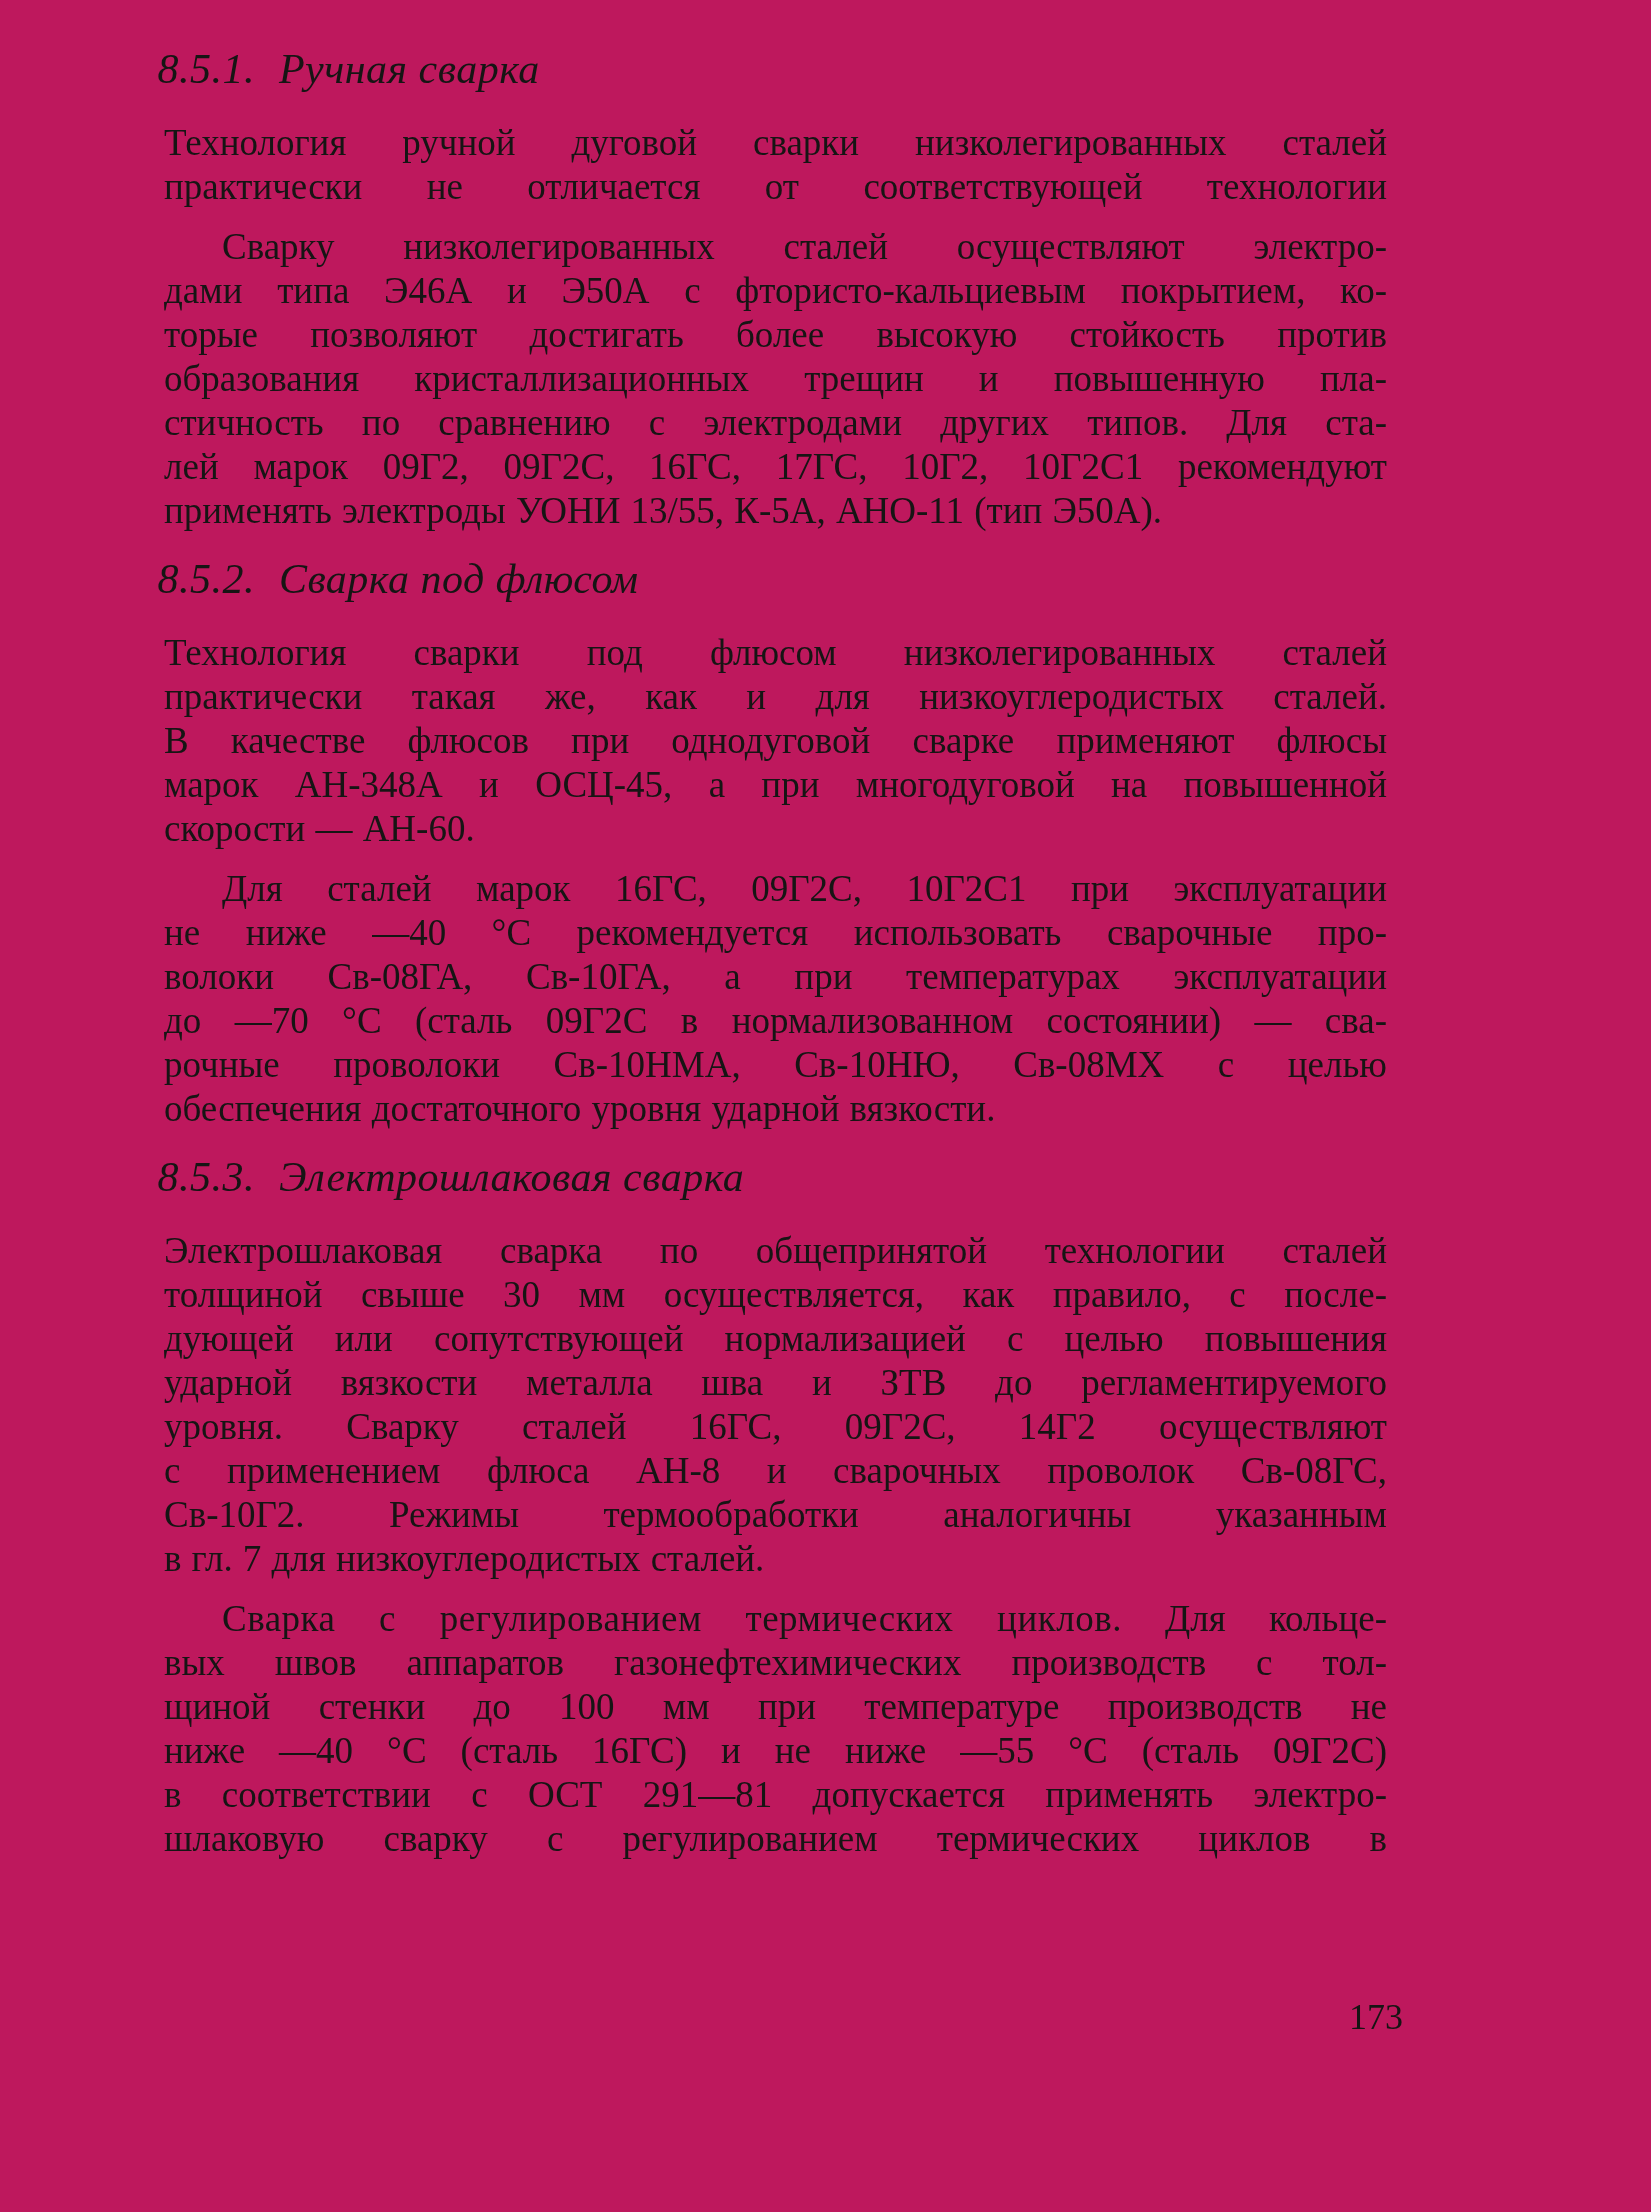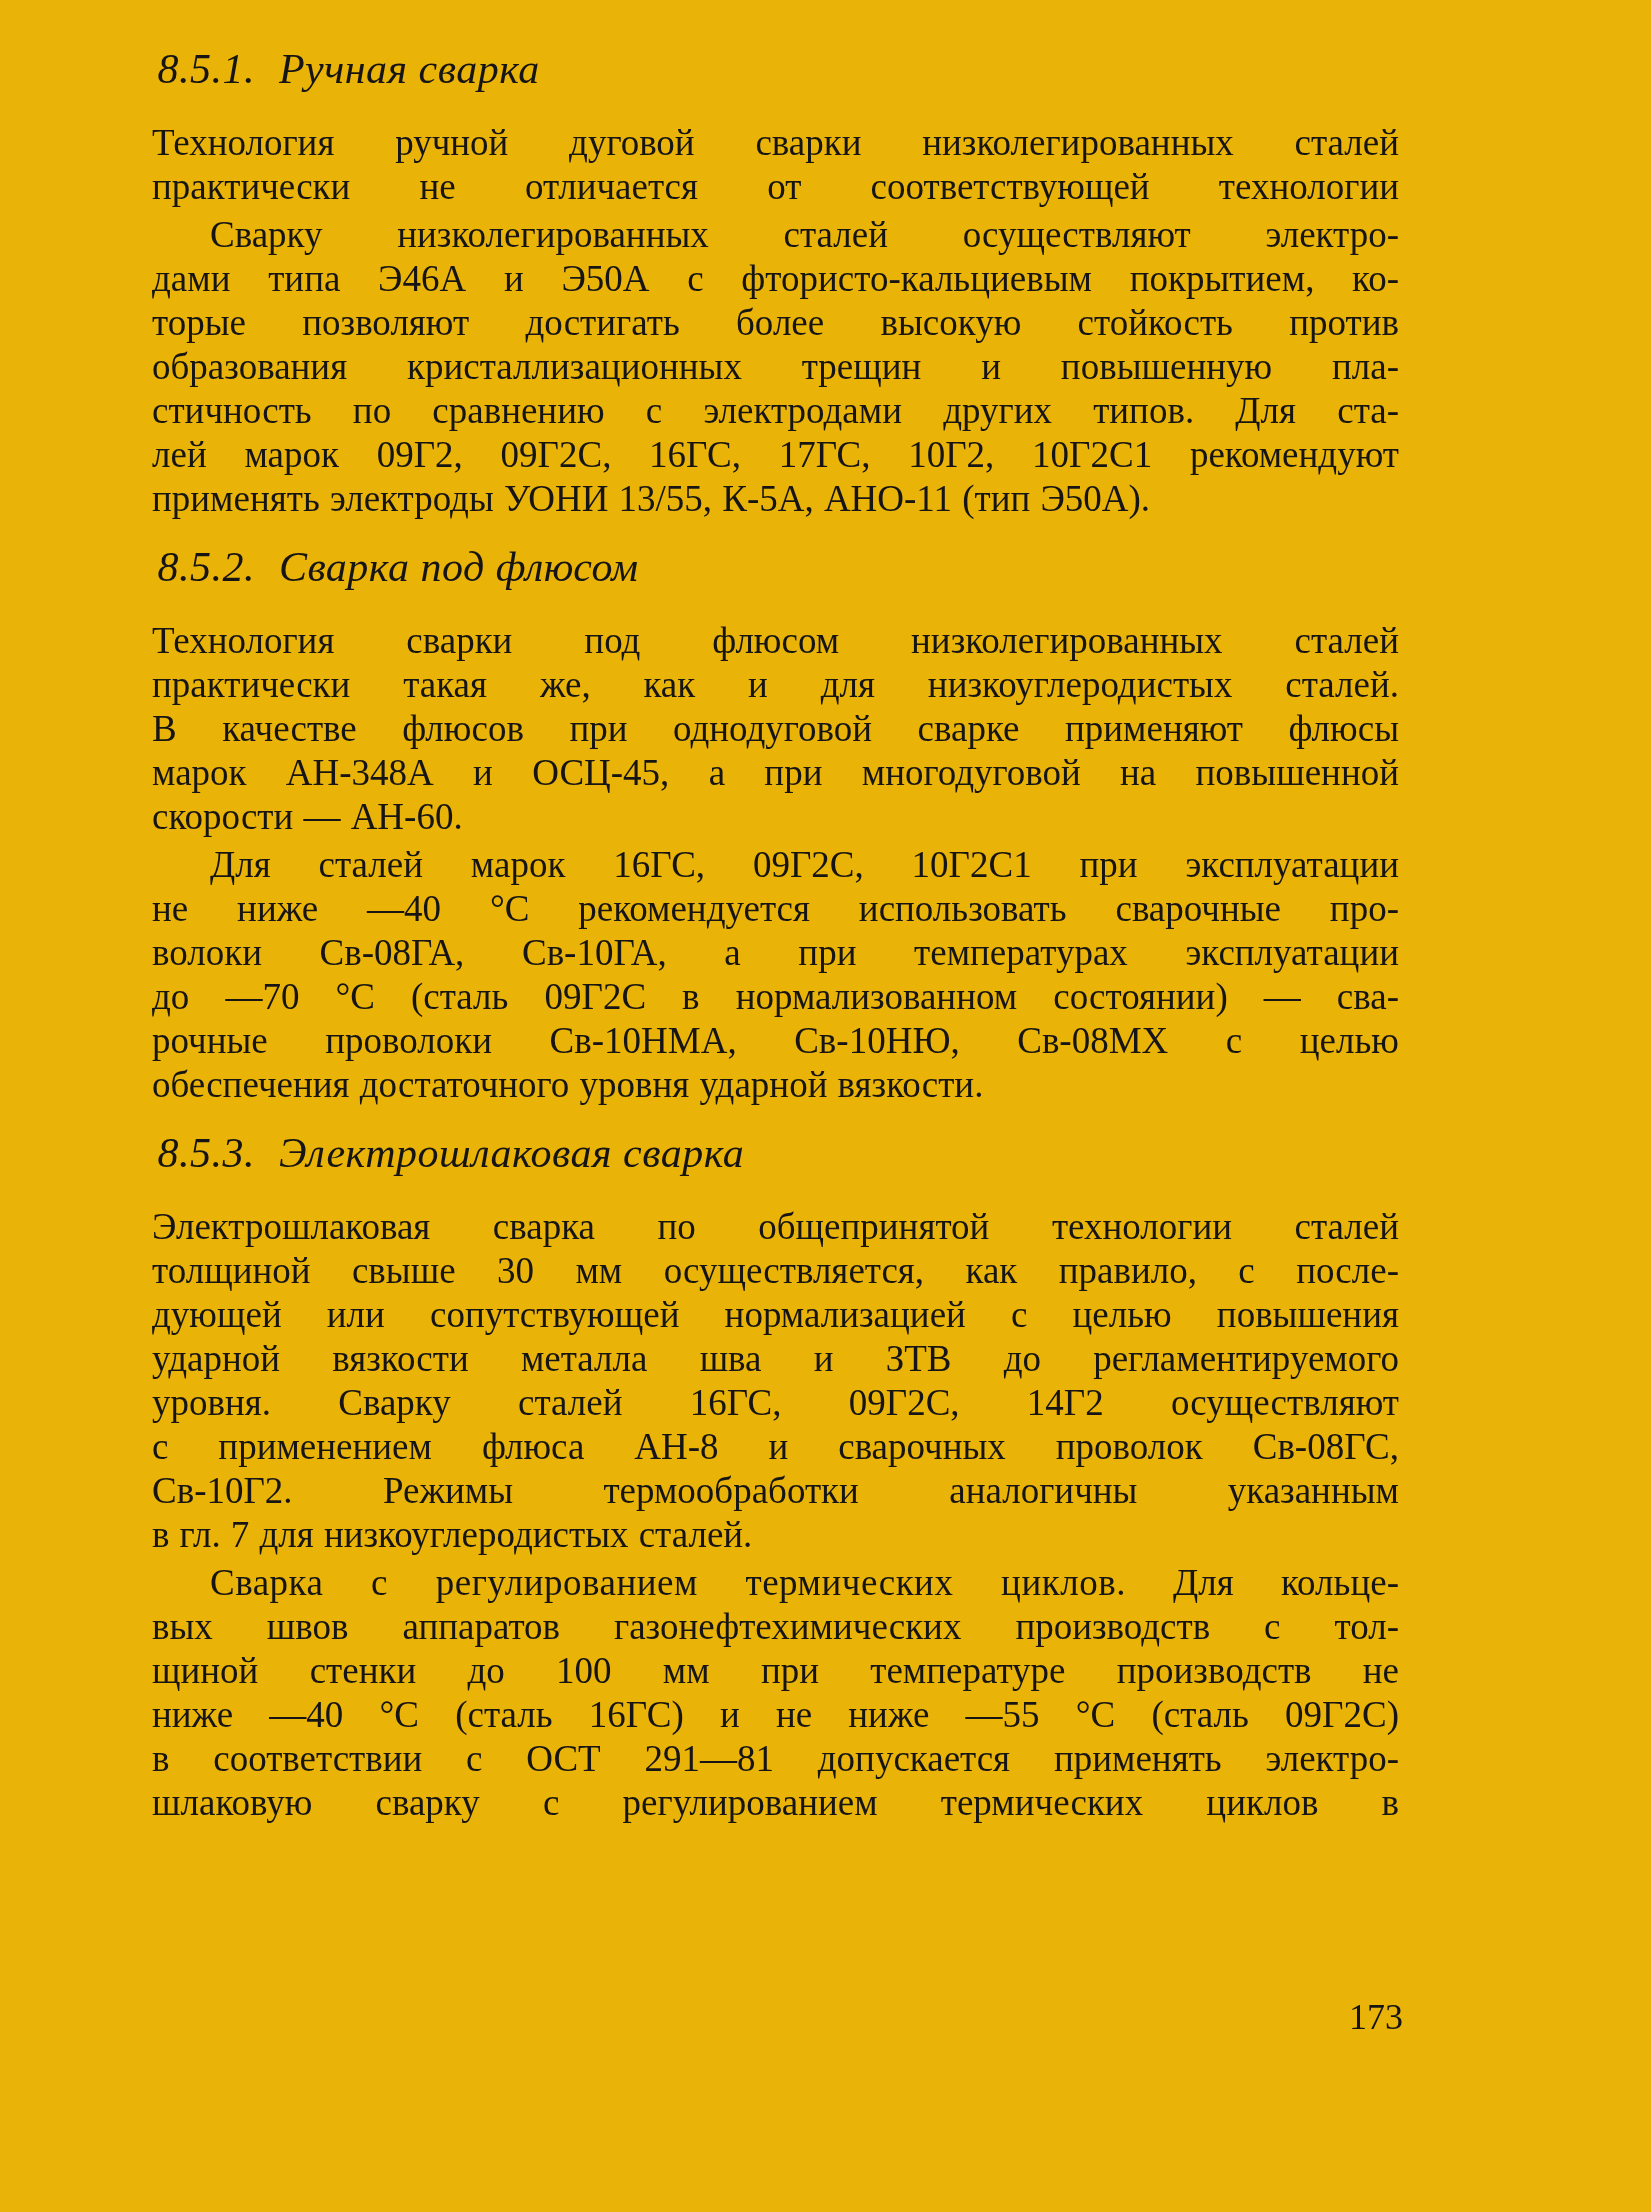--- a/index.html
+++ b/index.html
@@ -5,21 +5,21 @@
 <style>
   html, body {
     margin: 0;
     padding: 0;
     background: #f6f5f2;
   }
   .page {
     position: relative;
     width: 1652px;
     height: 2213px;
-    background: #eab308;
+    background: #be185d;
     color: #161514;
     font-family: "Liberation Serif", "DejaVu Serif", serif;
     overflow: hidden;
   }
   .content {
     position: absolute;
     left: 148px;
     top: 47px;
     width: 1255px;
   }
@@ -27,21 +27,21 @@
   .section + .section { margin-top: 24px; }
   .heading {
     font-style: italic;
     font-size: 42px;
     line-height: 44px;
     margin: 0 0 30px 9.4px;
     white-space: nowrap;
     letter-spacing: 0.5px;
   }
   .h-num { margin-right: 24px; }
-  .para { margin: 4px; }
+  .para { margin: 16px; }
   .line {
     font-size: 37px;
     line-height: 44px;
     text-align: justify;
     text-align-last: justify;
     word-spacing: 0.9px;
   }
   .line.para-end { text-align-last: left; }
   .line.indent { text-indent: 58px; }
   .ital { letter-spacing: 0.5px; }

